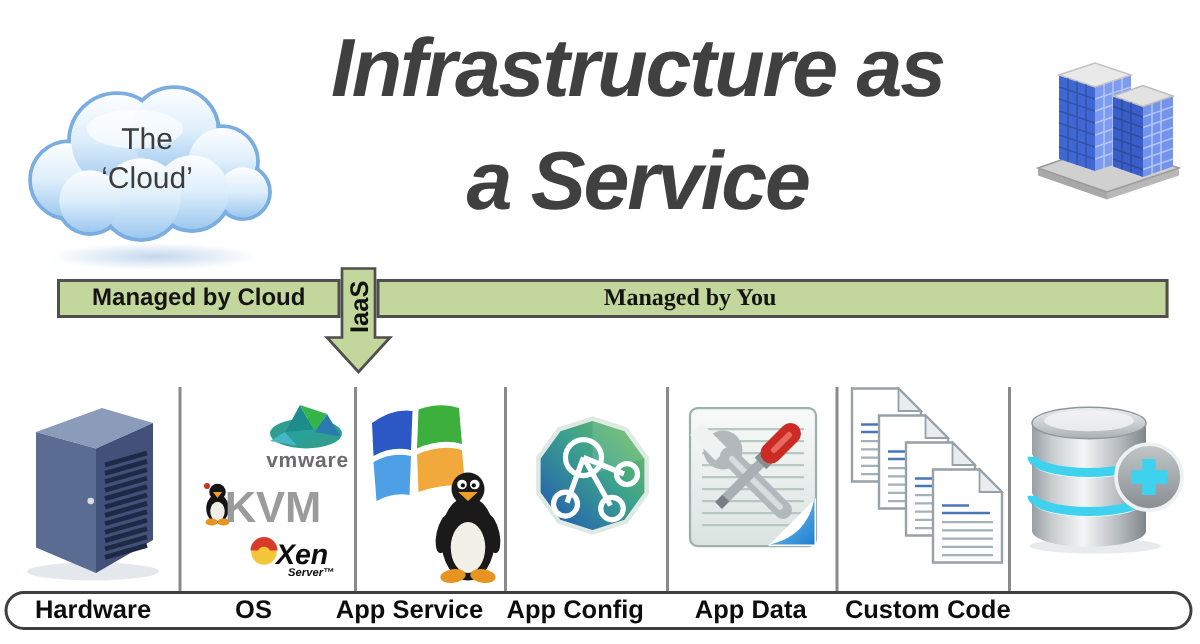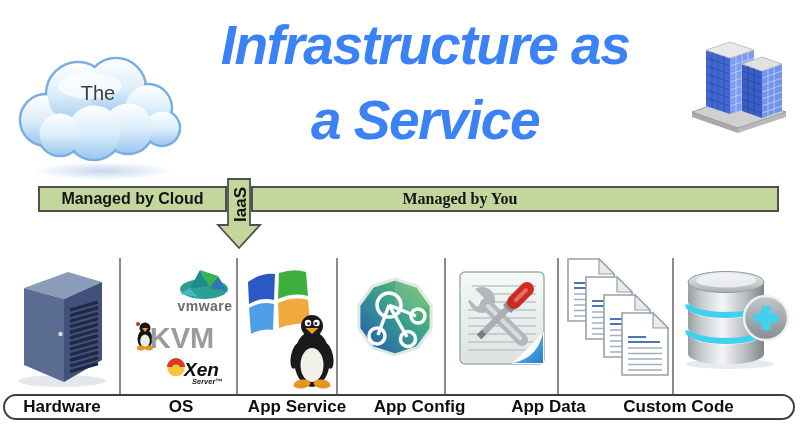--- a/index.html
+++ b/index.html
@@ -2,39 +2,39 @@
 <html><head>
 <meta charset="utf-8">
 <style>
   html,body{margin:0;padding:0;background:#fff;}
   body{width:800px;height:429px;position:relative;overflow:hidden;
        font-family:"Liberation Sans",sans-serif;color:#111;}
   .abs{position:absolute;}
   
   .title{left:165px;top:8px;width:520px;text-align:center;
          font-weight:bold;font-style:italic;font-size:55px;line-height:75px;
-         letter-spacing:-1.5px;color:#3b82f6;}
+         letter-spacing:-1.5px;color:#404040;}
   
   .cloud-label{left:38px;top:80px;width:120px;text-align:center;
                font-weight:normal;font-size:20px;line-height:26px;color:#3d3d3d;}
   .company-label{left:684px;top:136px;width:112px;text-align:center;
                  font-weight:bold;font-size:17px;line-height:21px;color:#1c1c1c;}
   
   .bar-box{height:26px;background:#c3d69b;border:2px solid #4f4f4f;
            box-sizing:border-box;display:flex;align-items:center;justify-content:center;
            font-weight:bold;font-size:16px;color:#141414;}
   .bar-left{left:38px;top:186px;width:189px;}
   .bar-right{left:251px;top:186px;width:528px;justify-content:flex-start;}
   .bar-right span{position:absolute;left:207px;transform:translateX(-50%);white-space:nowrap;font-family:Liberation Serif, serif;}
   
   .divider{top:258px;height:137px;width:2px;background:#8a8a8a;}
   
   .pill{left:3px;top:394px;width:792px;height:26px;background:#fff;
         border:2px solid #3f3f3f;border-radius:14px;box-sizing:border-box;
-        display:flex;align-items:center;gap:12px;}
+        display:flex;align-items:center;}
   .pill .cell{display:flex;align-items:center;justify-content:center;
               font-weight:bold;font-size:17px;color:#0d0d0d;white-space:nowrap;}
   svg text{font-family:"Liberation Sans",sans-serif;}
 </style>
 </head>
 <body>
 
 <div class="abs title">
   <div>Infrastructure as</div>
   <div>a Service</div>
@@ -70,20 +70,21 @@
       <circle cx="140" cy="66" r="22.5"></circle>
     <circle cx="154" cy="86" r="16.5"></circle>
       <circle cx="120" cy="86" r="24.5"></circle>
     <circle cx="86" cy="90" r="26.5"></circle>
       <circle cx="52" cy="92" r="20.5"></circle>
   </g>
   <ellipse cx="82" cy="44" rx="32" ry="13" fill="#ffffff" opacity="0.65"></ellipse>
 </svg>
 <div class="abs cloud-label">
   <div>The</div>
+  <div>‘Cloud’</div>
 </div>
 
 <svg class="abs" style="left:686px;top:24px" width="106" height="112" viewBox="0 0 106 112">
   <polygon points="6,88 52,104 52,109 6,93" fill="#a8a8a8"></polygon>
   <polygon points="100,88 52,104 52,109 100,93" fill="#b8b8b8"></polygon>
   <polygon points="6,88 52,72 100,88 52,104" fill="#d0d0d0" stroke="#9a9a9a" stroke-width="1"></polygon>
 
   <polygon points="20,26 44,34 44,90 20,82" fill="#4168d2"></polygon>
   <polygon points="44,34 68,26 68,82 44,90" fill="#7d9cf0"></polygon>
   <polygon points="20,26 44,18 68,26 44,34" fill="#e9e9e9" stroke="#c2c2c2" stroke-width="1"></polygon>

